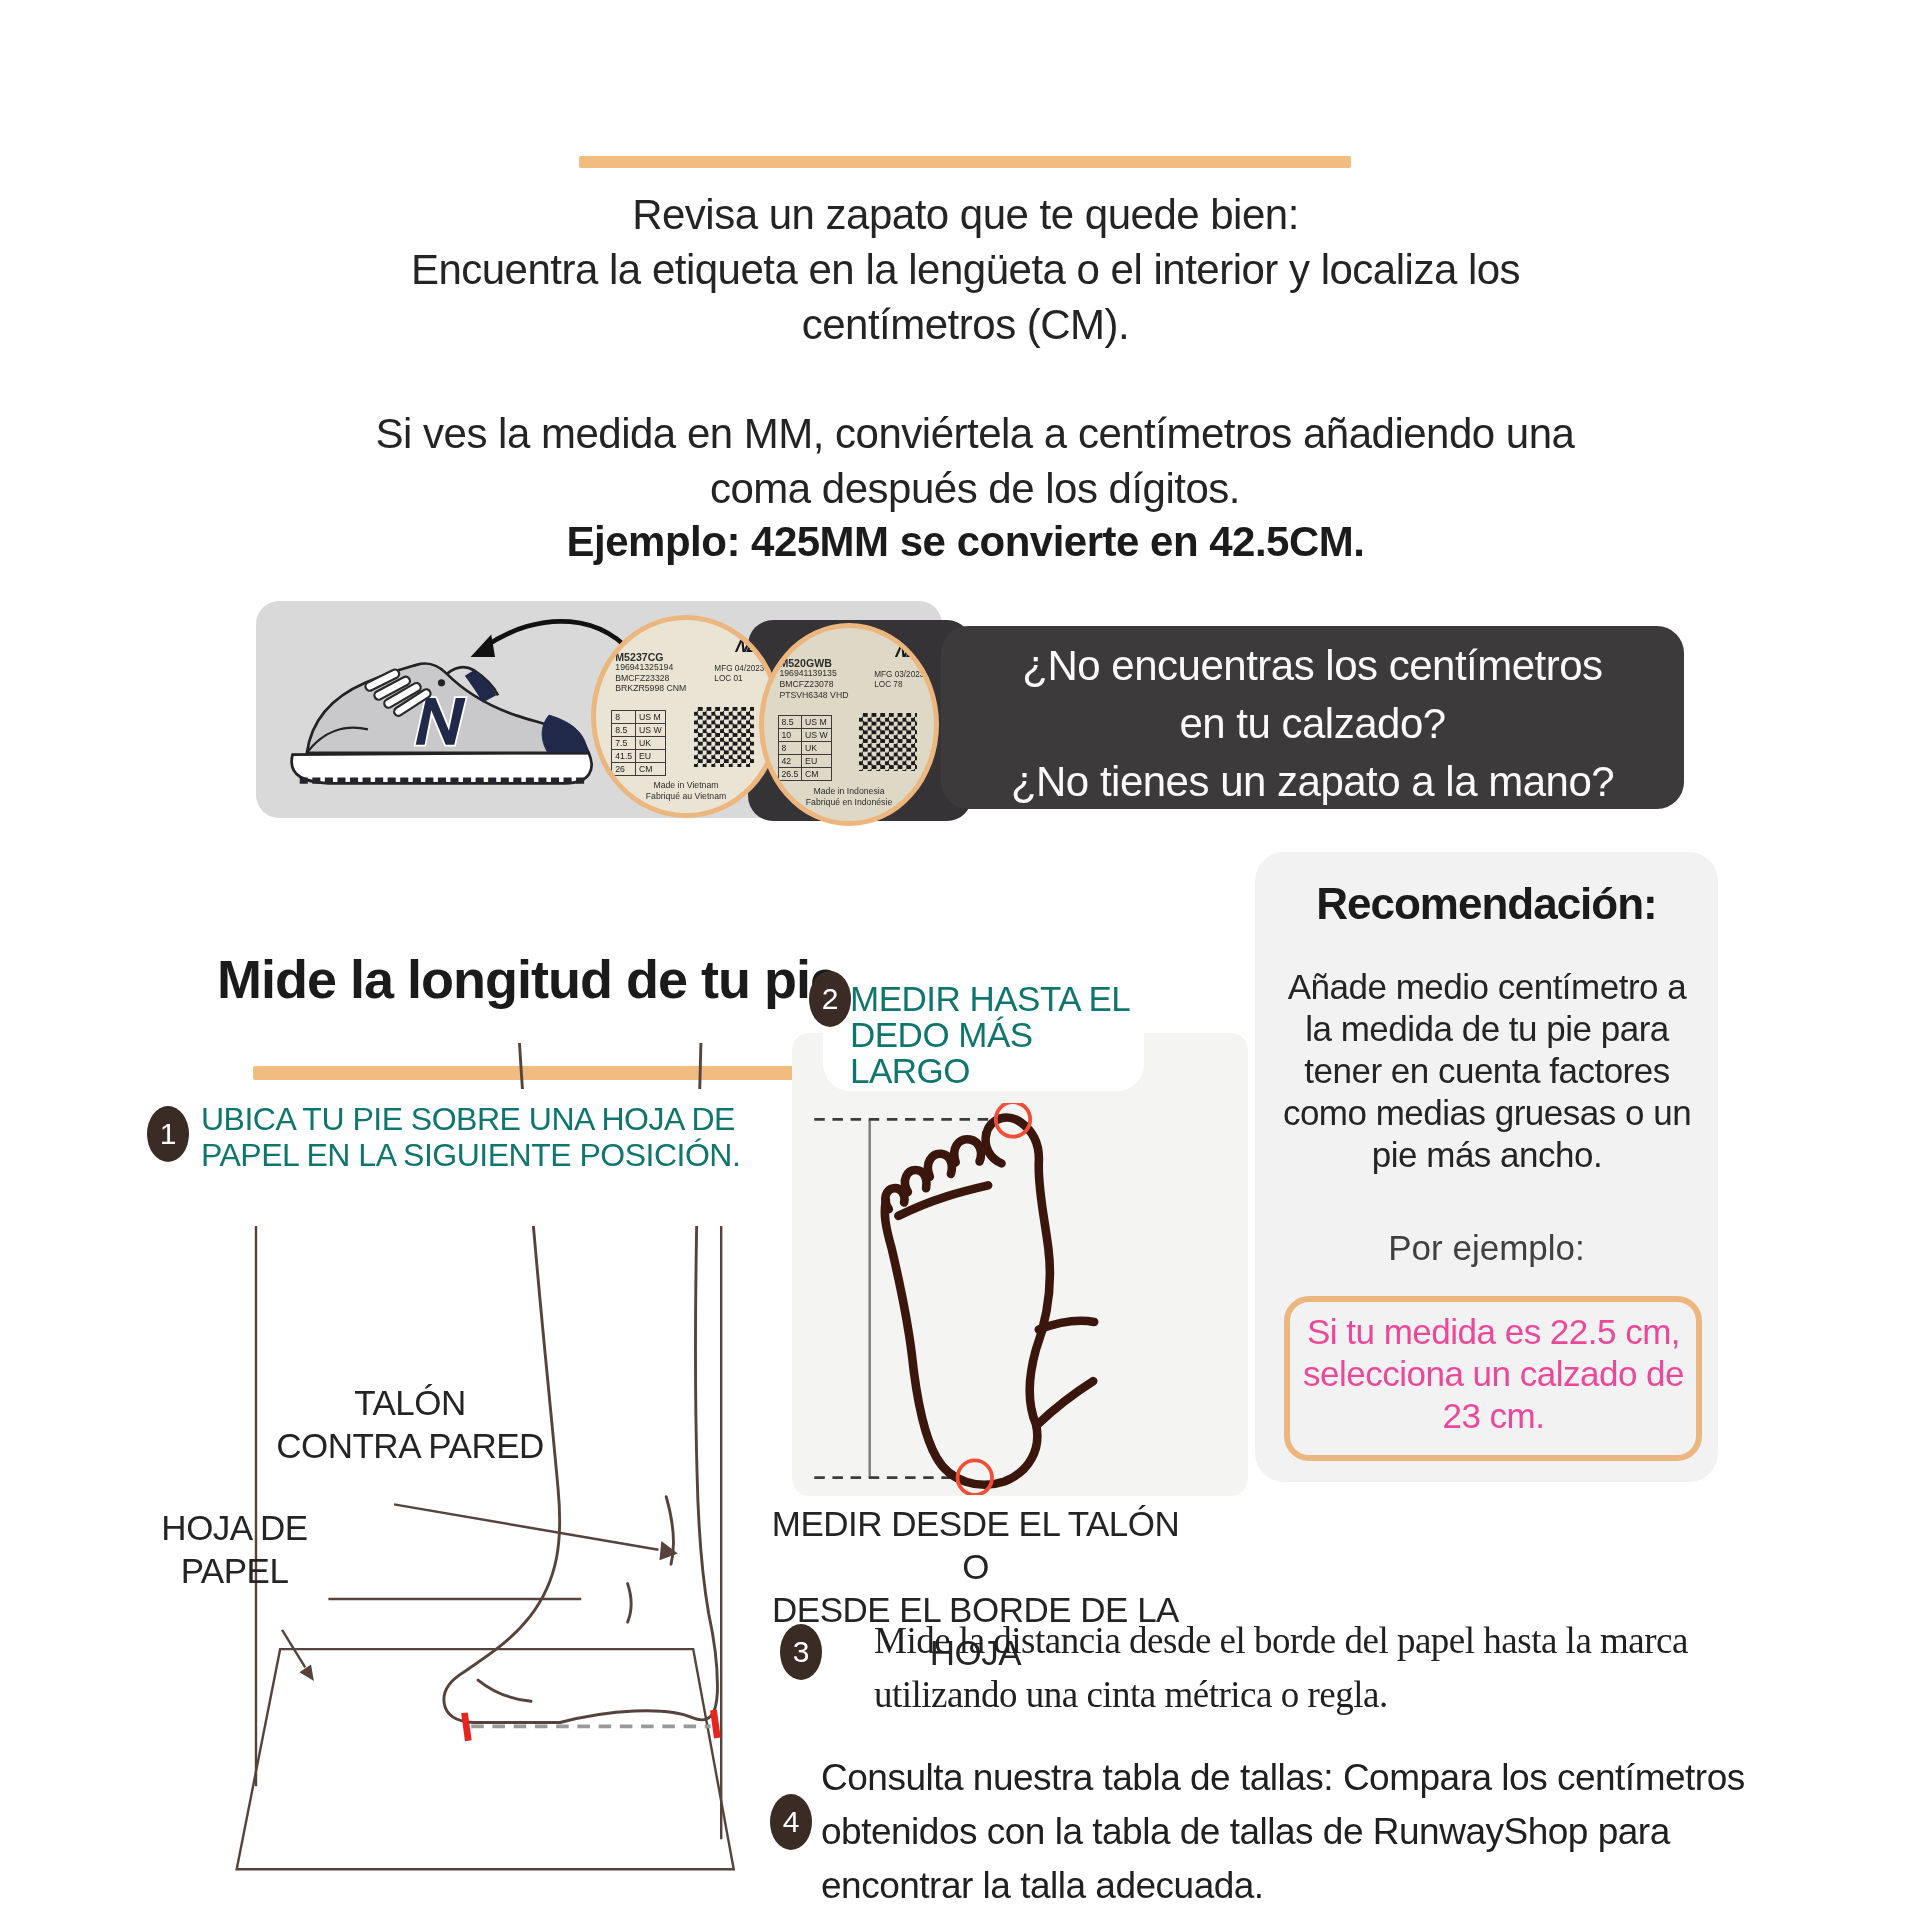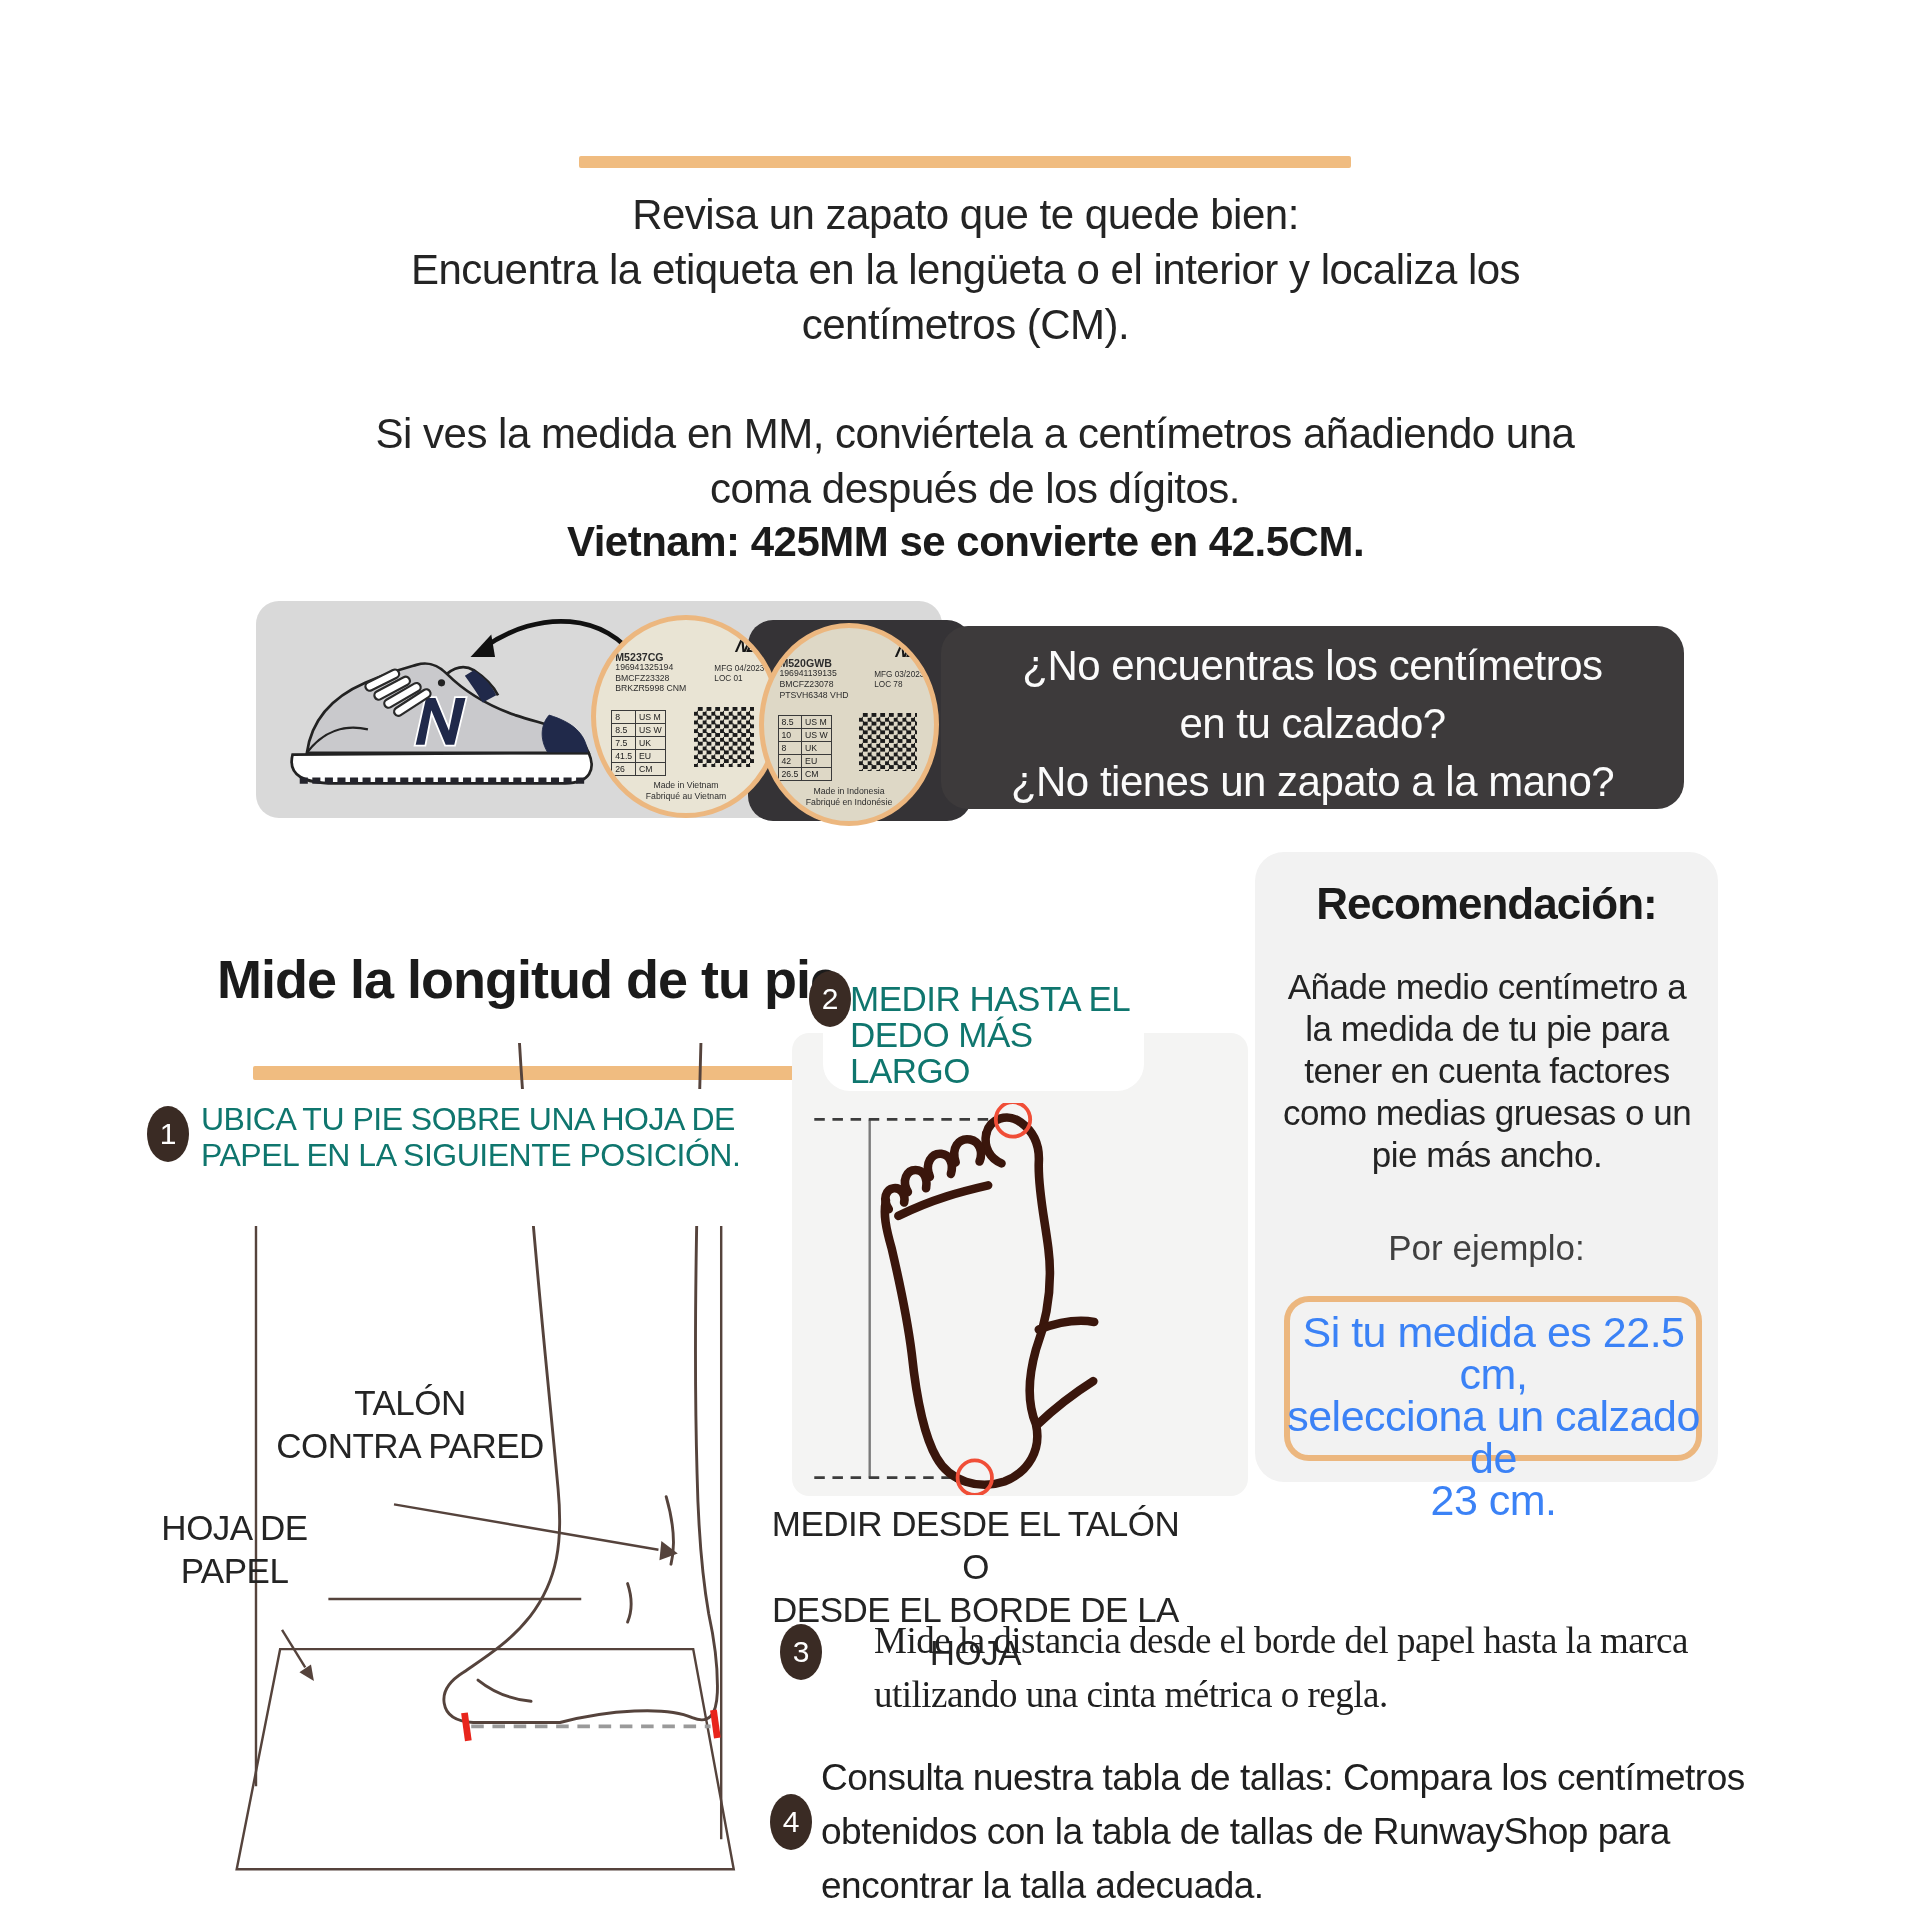--- a/index.html
+++ b/index.html
@@ -44,34 +44,34 @@
   .foot-panel{left:792px;top:1033px;width:456px;height:463px;background:#f4f4f3;border-radius:17.4px;}
   .diagram-label{font-size:35px;line-height:43px;letter-spacing:-0.5px;color:#242424;text-align:center;}
   .step-text{font-size:37px;line-height:54px;letter-spacing:-0.5px;color:#202020;}
 
   
   .rec-panel{left:1255px;top:852px;width:463px;height:630px;background:#f2f2f2;border-radius:29px;}
   .rec-title{left:1255px;top:879px;width:463px;font-size:44px;font-weight:bold;letter-spacing:-1px;text-align:center;}
   .rec-body{left:1265px;top:966px;width:444px;font-size:35px;line-height:42px;letter-spacing:-0.5px;text-align:center;color:#242424;}
   .rec-ex-label{left:1255px;top:1228px;width:463px;font-size:35px;text-align:center;color:#404040;}
   .rec-ex-box{left:1284px;top:1296px;width:406px;height:153px;border:6.8px solid #ecb77f;border-radius:25px;background:#f2f2f2;}
-  .rec-ex-text{left:1284px;top:1311px;width:419px;font-size:43px;line-height:42px;letter-spacing:-0.5px;text-align:center;color:#3b82f6;}
+  .rec-ex-text{left:1284px;top:1311px;width:419px;font-size:35px;line-height:42px;letter-spacing:-0.5px;text-align:center;color:#ec4899;}
 </style>
 </head>
 <body>
 
 <div class="canvas">
 
   <div class="abs rule rule1"></div>
   <div class="abs intro pre">Revisa un zapato que te quede bien:
 Encuentra la etiqueta en la lengüeta o el interior y localiza los
 centímetros (CM).</div>
   <div class="abs mm-note pre">Si ves la medida en MM, conviértela a centímetros añadiendo una
 coma después de los dígitos.</div>
-  <div class="abs example-line">Vietnam: 425MM se convierte en 42.5CM.</div>
+  <div class="abs example-line">Ejemplo: 425MM se convierte en 42.5CM.</div>
 
   <div class="abs shoe-panel"></div>
 
   <svg class="abs" style="left:280px;top:628px;" width="323" height="176" viewBox="0 0 360 190">
     <path d="M14,138 C8,162 28,170 60,170 L318,170 C346,170 352,154 344,136 Z" fill="#ffffff" stroke="#222" stroke-width="3"></path>
     <path d="M22,167 L340,167" stroke="#24242c" stroke-width="7" stroke-dasharray="9 5"></path>
     <path d="M30,136 C35,100 58,74 95,58 C122,46 138,42 152,38 C166,34 176,38 186,48 C202,64 228,82 262,94 C302,107 336,110 344,136 Z" fill="#c9c9cc" stroke="#222" stroke-width="3"></path>
     <path d="M30,136 C48,112 72,104 98,110" fill="none" stroke="#222" stroke-width="2.5"></path>
     <path d="M300,94 C326,102 340,114 343,135 L298,135 C289,120 291,104 300,94 Z" fill="#20294a" stroke="#20294a"></path>
     <path d="M150,128 L162,74 L174,74 L188,108 L195,74 L208,74 L195,128 L184,128 L169,92 L162,128 Z" fill="#20294a" stroke="#fff" stroke-width="2"></path>

